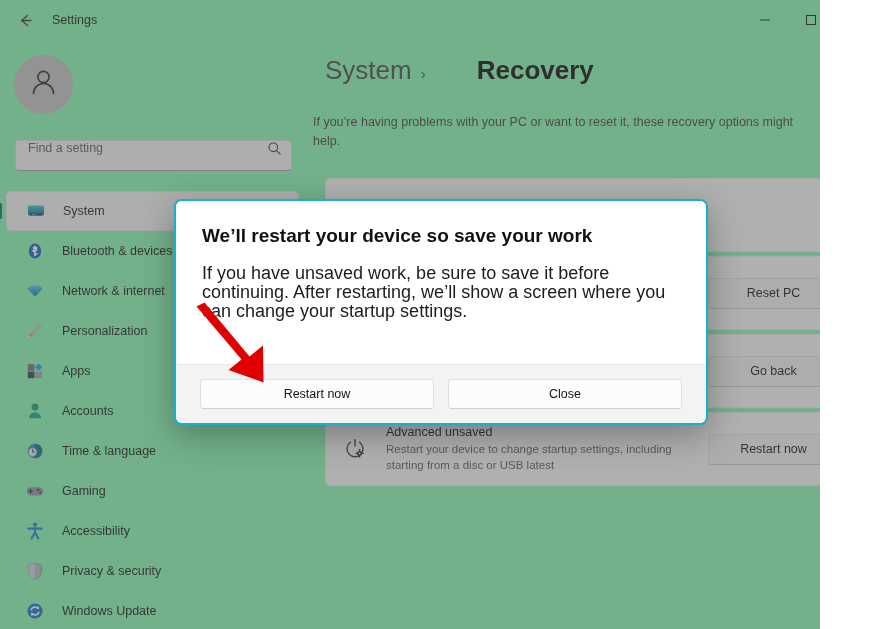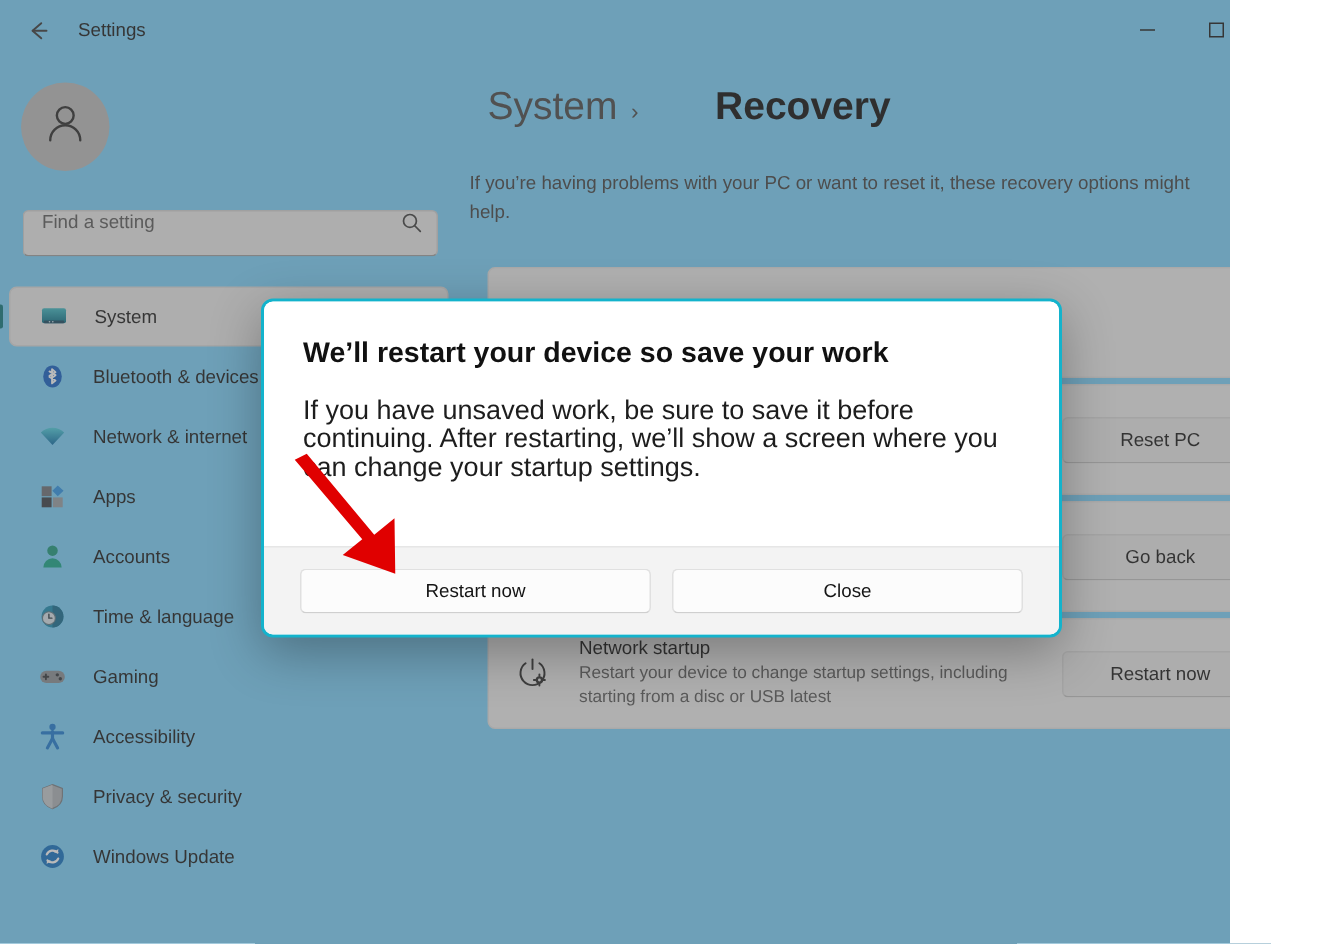--- a/index.html
+++ b/index.html
@@ -8,21 +8,21 @@
     width: 880px;
     height: 629px;
     overflow: hidden;
     font-family: "Liberation Sans", sans-serif;
   }
 
   #app {
     position: relative;
     width: 820px;
     height: 629px;
-    background: #7dd3fc;
+    background: #86efac;
     overflow: hidden;
   }
 
   
   #dim-layer {
     position: absolute;
     inset: 0;
     background: rgba(90,90,90,0.42);
     z-index: 50;
     pointer-events: none;
@@ -396,20 +396,30 @@
               <stop offset="0" stop-color="#4fd0e0"></stop>
                   <stop offset="1" stop-color="#0d6fa8"></stop>
             </linearGradient>
               </defs>
             <path d="M2.2 7.4 A11 11 0 0 1 17.8 7.4 L10 15.6 Z" fill="url(#gWifi)"></path>
           </svg>
         </span>
         <span class="nav-label">Network &amp; internet</span>
       </div>
 
+      <div class="nav-item">
+        <span class="nav-icon">
+          <svg width="20" height="20" viewBox="0 0 20 20">
+            <path d="M14.6 2.9 L17.1 5.4 L8.6 13.9 L6.1 11.4 Z" fill="#b9bcc0"></path>
+            <path d="M6.1 11.4 L8.6 13.9 L5.5 16.6 L3.4 14.5 Z" fill="#e8a13a"></path>
+            <path d="M3.4 14.5 L5.5 16.6 L2.5 17.5 Z" fill="#f0e3cf"></path>
+          </svg>
+        </span>
+        <span class="nav-label">Personalization</span>
+      </div>
 
       <div class="nav-item">
         <span class="nav-icon">
           <svg width="20" height="20" viewBox="0 0 20 20">
             <rect x="2.8" y="3.2" width="6.6" height="6.6" fill="#6e7379"></rect>
             <rect x="2.8" y="10.6" width="6.6" height="6.6" fill="#3c4147"></rect>
             <rect x="10.2" y="10.6" width="6.6" height="6.6" fill="#9aa0a6"></rect>
             <path d="M13.5 2.6 L17.4 6.2 L13.5 9.8 L9.9 6.2 Z" fill="#2f96e8"></path>
           </svg>
         </span>
@@ -558,21 +568,21 @@
             <circle cx="16.6" cy="16.3" r="0.95" fill="#eeeeee"></circle>
             <g stroke="#2c2c2c" stroke-width="1.25" stroke-linecap="round">
               <line x1="16.6" y1="12.6" x2="16.6" y2="13.7"></line>
               <line x1="16.6" y1="18.9" x2="16.6" y2="20"></line>
               <line x1="12.9" y1="16.3" x2="14" y2="16.3"></line>
               <line x1="19.2" y1="16.3" x2="20.3" y2="16.3"></line>
             </g>
           </svg>
         </span>
         <div class="card-body">
-          <div class="card-title">Network startup</div>
+          <div class="card-title">Advanced unsaved</div>
           <div class="card-sub">Restart your device to change startup settings, including starting from a disc or USB latest</div>
         </div>
         <button class="card-btn">Restart now</button>
       </div>
 
     </div>
   </div>
 
   <div id="dim-layer"></div>
 

